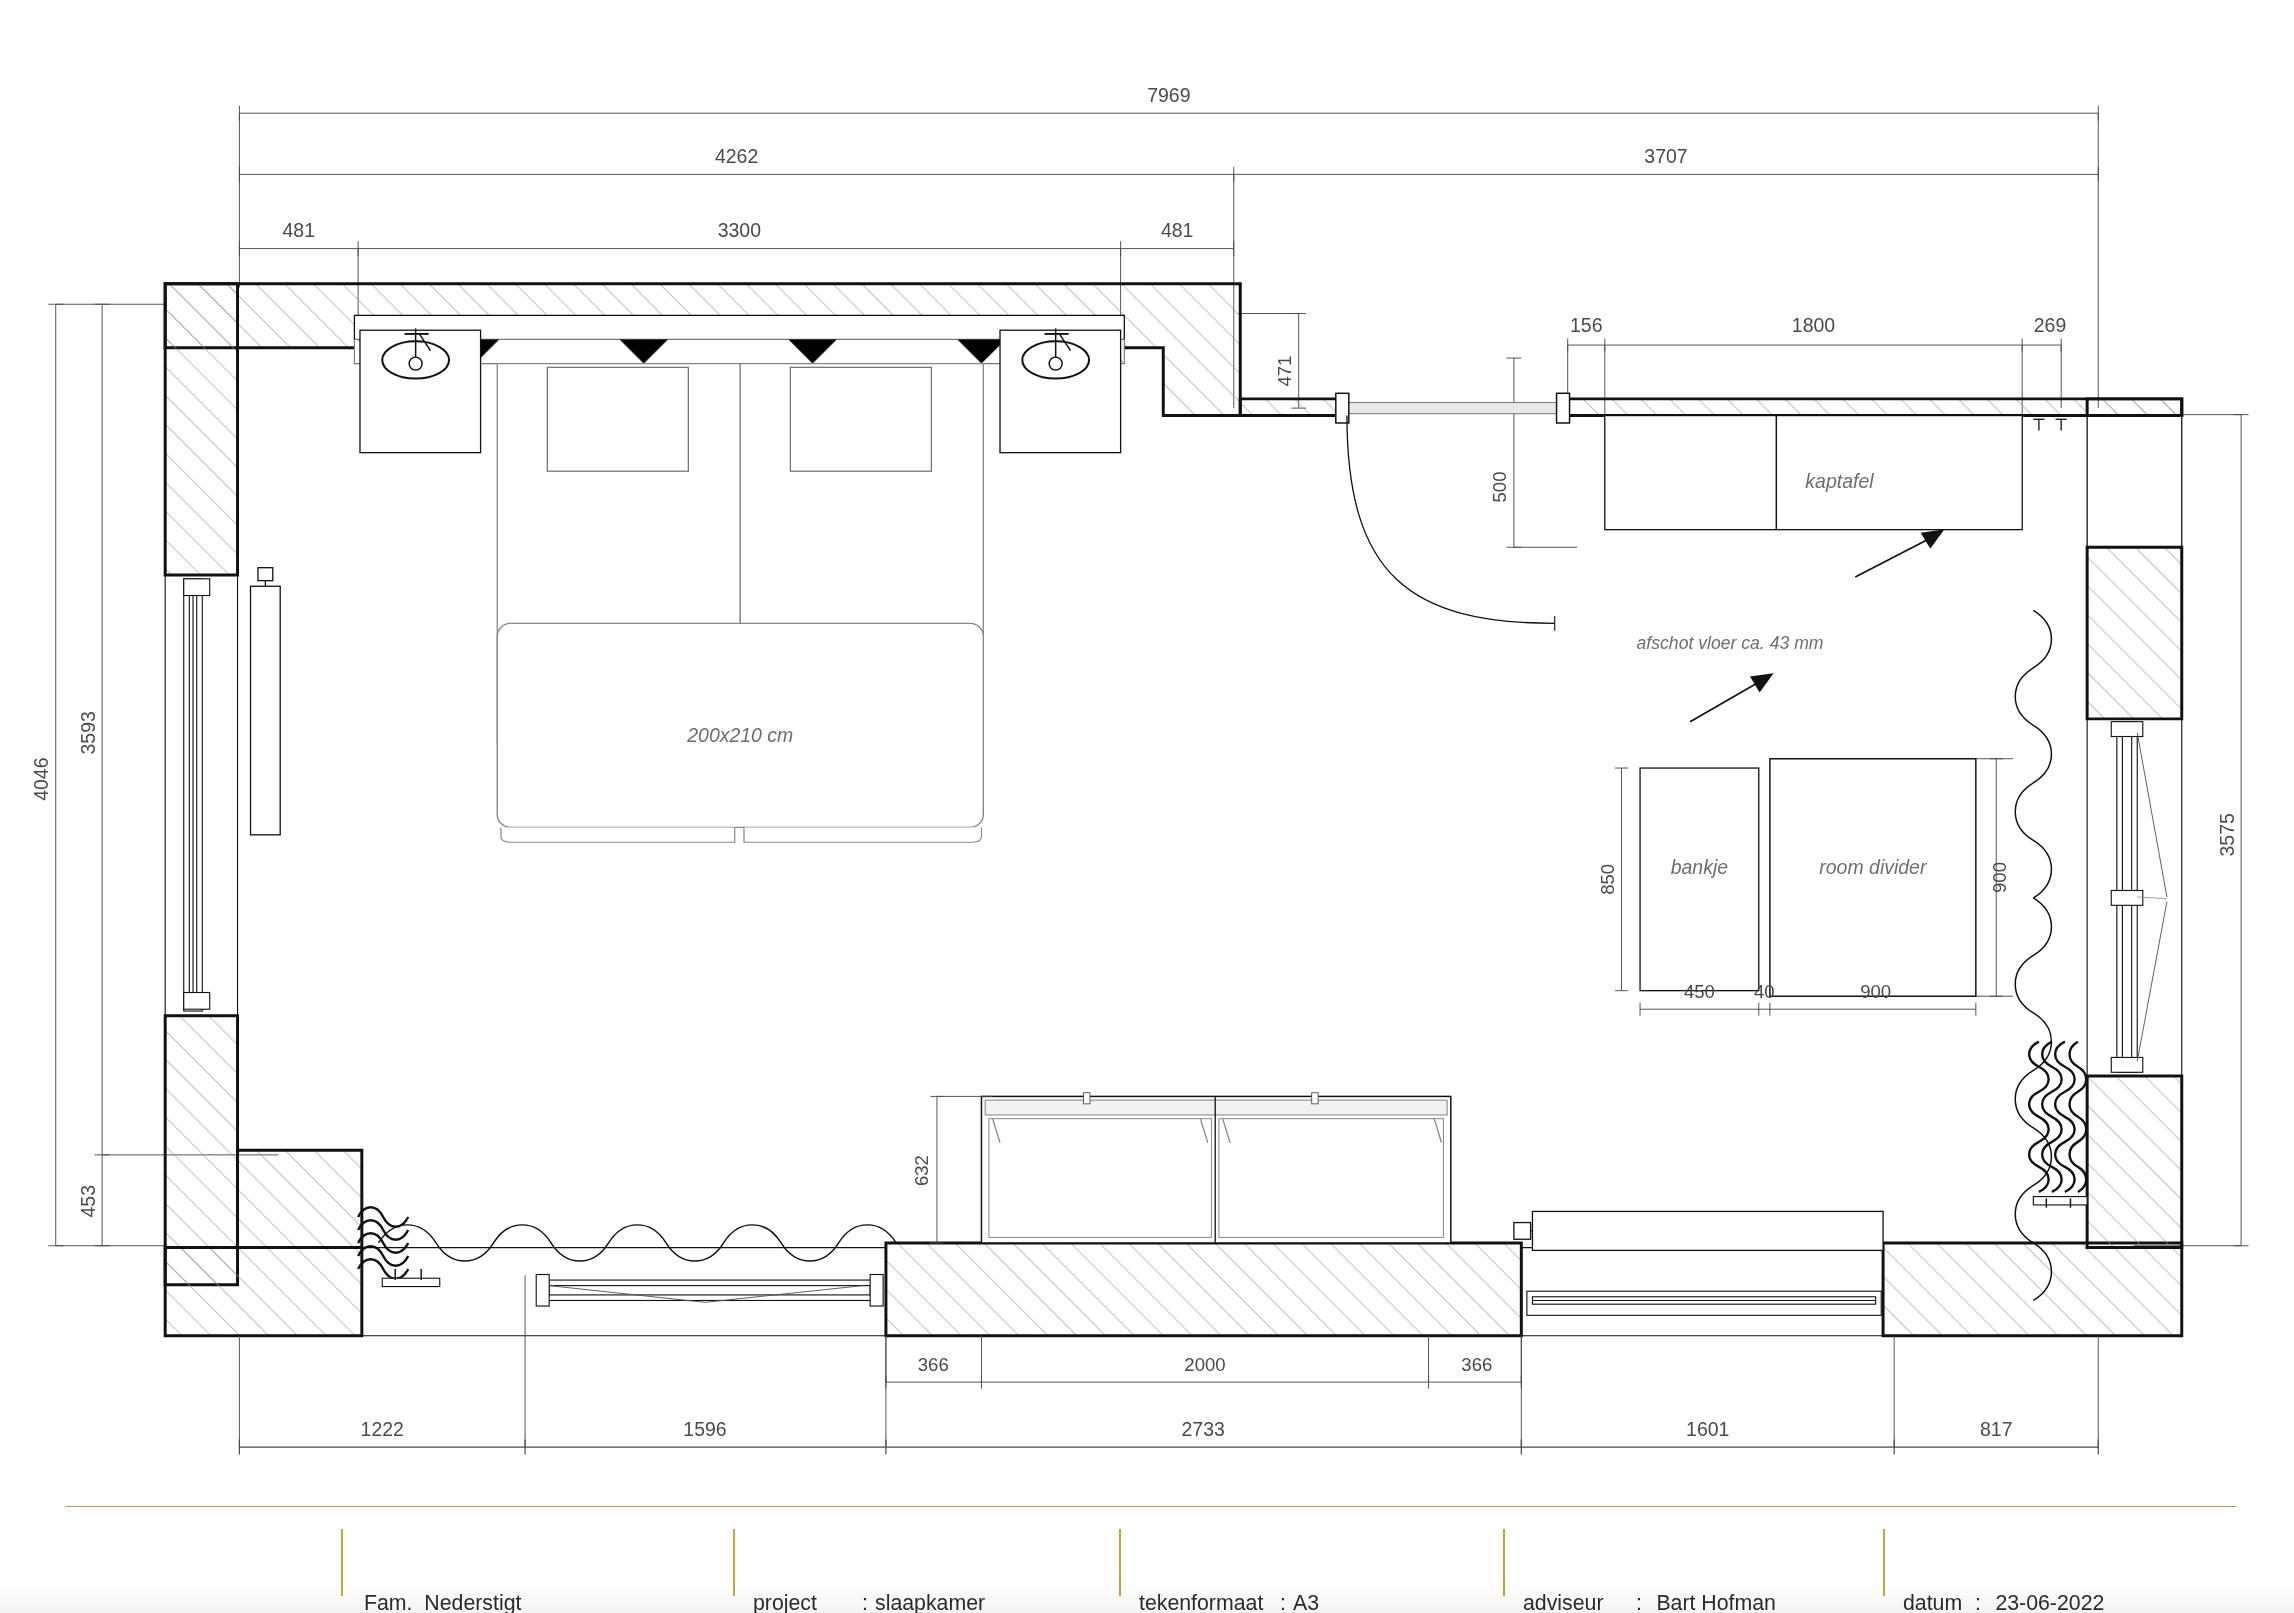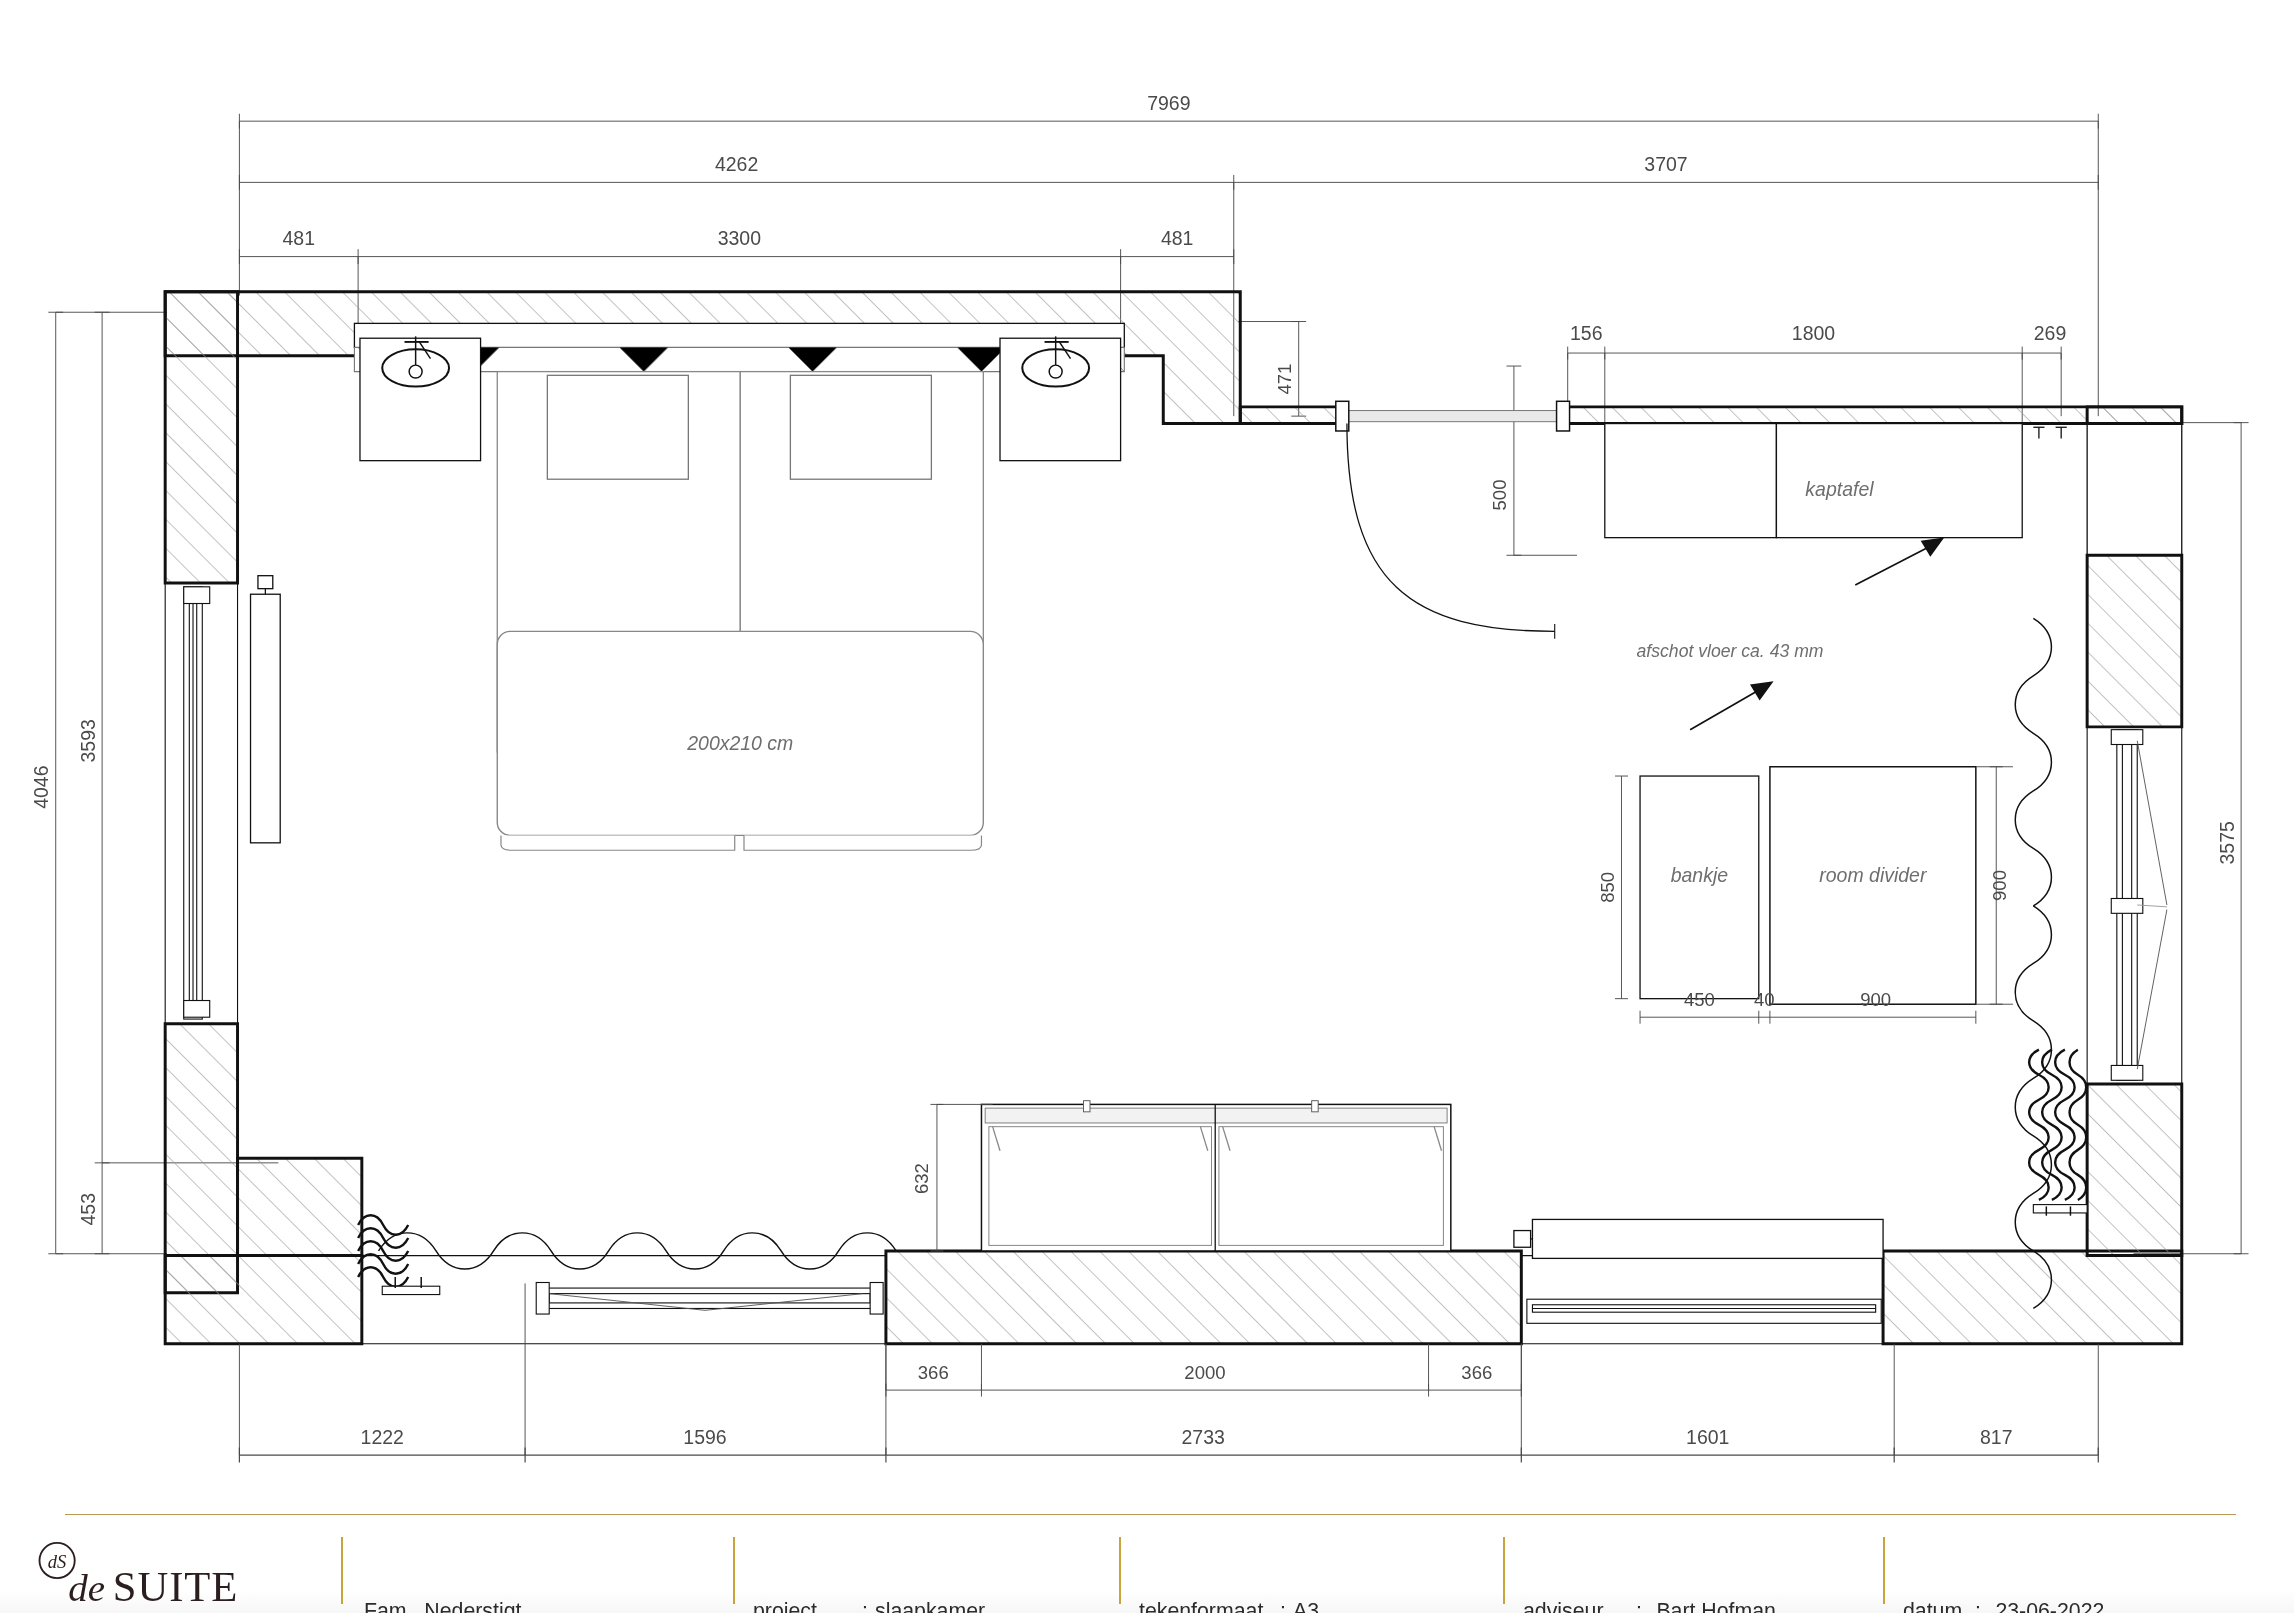--- a/index.html
+++ b/index.html
@@ -3,21 +3,21 @@
 <meta charset="utf-8">
 <style>
   html,body{margin:0;padding:0;}
   body{
     width:2295px;height:1614px;
     background:#ffffff;
     font-family:"Liberation Sans", sans-serif;
     overflow:hidden;
     position:relative;
   }
-  #plan-root{position:absolute;left:0;top:8px;width:2295px;height:1342px;}
+  #plan-root{position:absolute;left:0;top:0;width:2295px;height:1342px;}
   svg.plan{position:absolute;left:0;top:0;width:2295px;height:1614px;}
 
   
   .titleblock{
     position:absolute;left:0;top:1499px;width:2295px;height:115px;
     background:linear-gradient(to bottom,#ffffff 0%,#ffffff 72%,#f3f3f3 100%);
   }
   .tb-rule{position:absolute;left:65px;top:7.4px;width:2171px;height:0.9px;background:#b89a52;}
   .tb-logo{position:absolute;left:20.4px;top:33px;width:256px;height:67px;}
   .tb-sep{position:absolute;top:30px;width:1.9px;height:67px;background:#c9a43c;}
@@ -420,28 +420,20 @@
     <text class="dimtxt" x="412" y="1548" text-anchor="middle">1222</text>
     <text class="dimtxt" x="760" y="1548" text-anchor="middle">1596</text>
     <text class="dimtxt" x="1297" y="1548" text-anchor="middle">2733</text>
     <text class="dimtxt" x="1841" y="1548" text-anchor="middle">1601</text>
     <text class="dimtxt" x="2152" y="1548" text-anchor="middle">817</text>
   </svg>
 
   <div class="titleblock">
     <div class="tb-rule"></div>
 
-    <div class="tb-logo">
-      <svg viewBox="0 0 276 72" width="256" height="67">
-        <circle cx="40" cy="22" r="19" fill="none" stroke="#2b1e1e" stroke-width="2"></circle>
-        <text x="40" y="30" text-anchor="middle" font-family="Liberation Serif, serif" font-size="20" font-style="italic" fill="#2b1e1e">dS</text>
-        <text x="52" y="66" font-family="Liberation Serif, serif" font-size="42" font-style="italic" fill="#2b1e1e">de</text>
-        <text x="100" y="66" font-family="Liberation Serif, serif" font-size="46" letter-spacing="1" fill="#2b1e1e">SUITE</text>
-      </svg>
-    </div>
 
     <div class="tb-sep" style="left:341px;"></div>
     <div class="tb-col" style="left:364px;width:186px;">
       <div>Fam.  Nederstigt</div>
       
     </div>
 
     <div class="tb-sep" style="left:733px;"></div>
     <div class="tb-col" style="left:753px;">
       <div class="tb-row">

